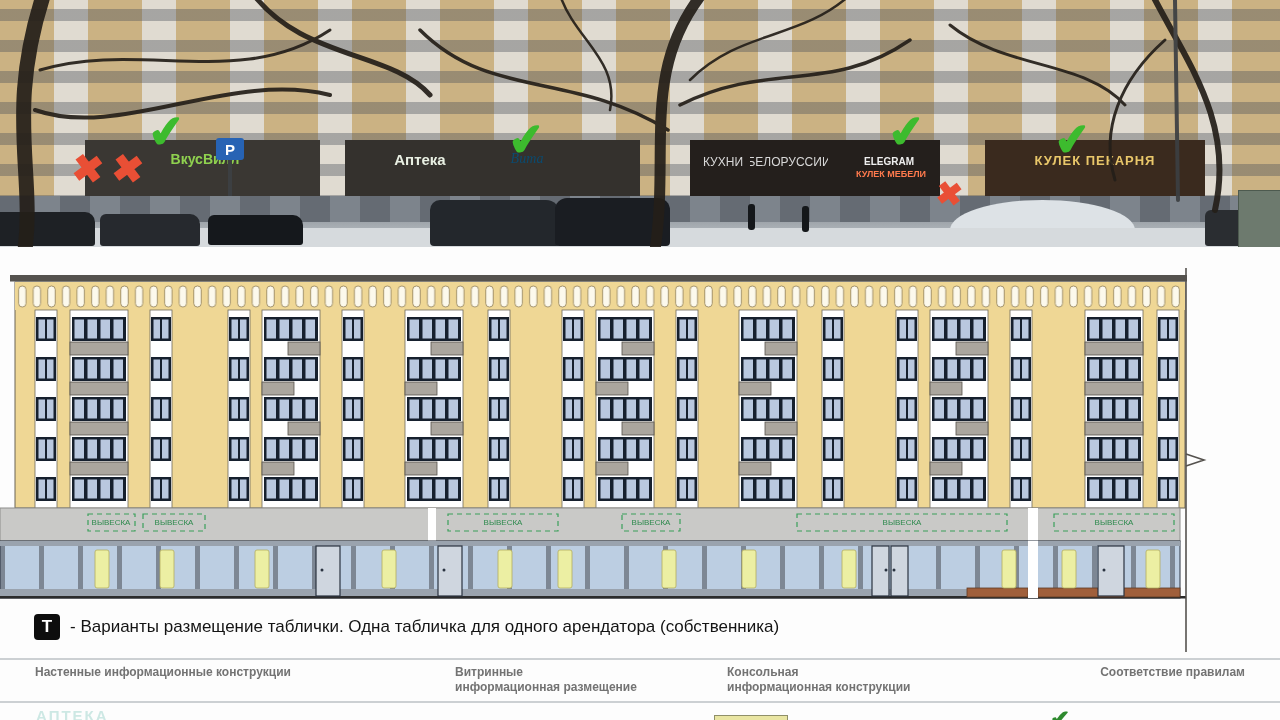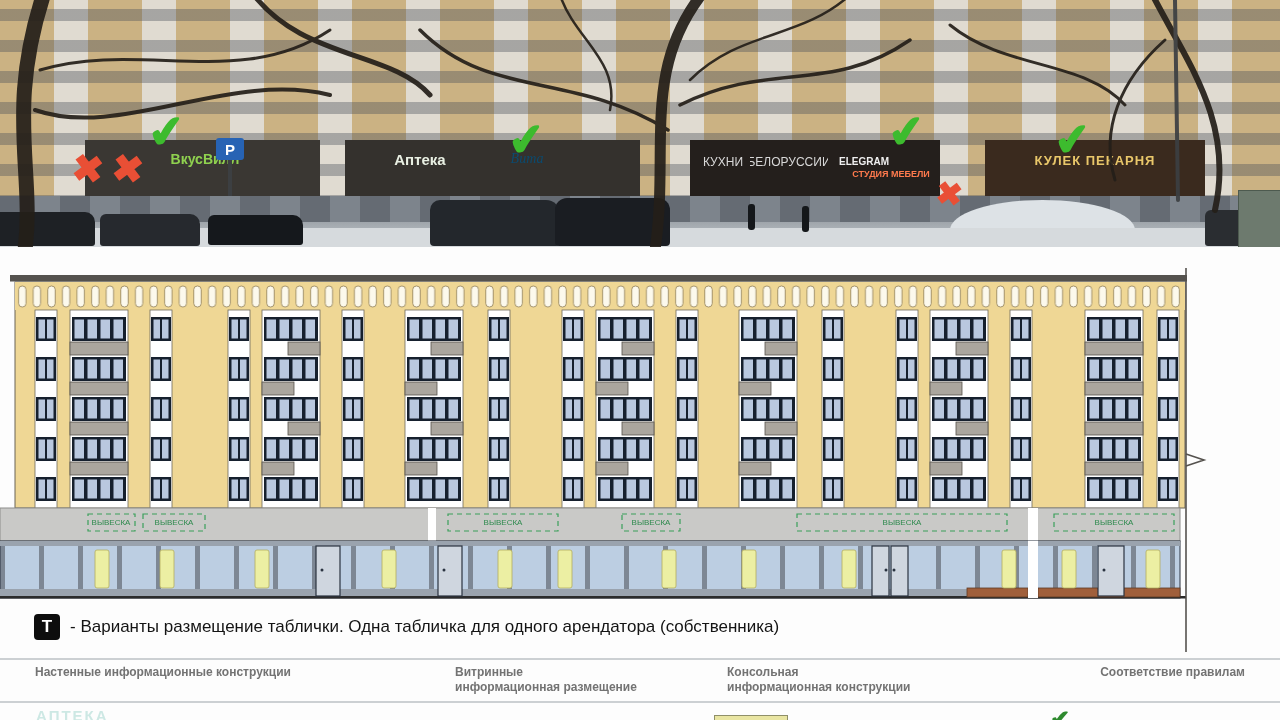--- a/index.html
+++ b/index.html
@@ -47,23 +47,23 @@
   <div class="abs ph-fasciaband" style="left:85px;width:235px;"></div>
   <div class="abs ph-fasciaband" style="left:345px;width:295px;background:#34312d;"></div>
   <div class="abs ph-fasciaband" style="left:690px;width:250px;background:#241f1c;"></div>
   <div class="abs ph-fasciaband" style="left:985px;width:220px;background:#3a2a1e;"></div>
 
   <div class="abs ph-sign" style="left:140px;top:150px;width:130px;height:18px;color:#8fd14f;font-size:14px;font-weight:bold;">ВкусВилл</div>
   <div class="abs ph-sign" style="left:360px;top:150px;width:120px;height:18px;color:#e8efe2;font-size:15px;font-weight:bold;">Аптека</div>
   <div class="abs ph-sign" style="left:482px;top:150px;width:90px;height:18px;color:#0c4a6e;font-size:14px;font-style:italic;font-family:Liberation Serif, serif;">Вита</div>
   <div class="abs ph-sign" style="left:700px;top:156px;width:46px;height:12px;color:#d8d8d8;font-size:12px;">КУХНИ</div>
   <div class="abs ph-sign" style="left:750px;top:156px;width:78px;height:12px;color:#d8d8d8;font-size:12px;">БЕЛОРУССИИ</div>
-  <div class="abs ph-sign" style="left:832px;top:155px;width:64px;height:13px;color:#efefef;font-size:10px;font-weight:bold;">ELEGRAM</div>
+  <div class="abs ph-sign" style="left:857px;top:155px;width:64px;height:13px;color:#efefef;font-size:10px;font-weight:bold;">ELEGRAM</div>
   <div class="abs ph-sign" style="left:690px;top:155px;width:0;height:0;"></div>
-  <div class="abs ph-sign" style="left:845px;top:168px;width:92px;height:12px;color:#ff7a4d;font-size:9px;font-weight:bold;">СТУДИЯ МЕБЕЛИ</div>
+  <div class="abs ph-sign" style="left:845px;top:168px;width:92px;height:12px;color:#ff7a4d;font-size:9px;font-weight:bold;">КУЛЕК МЕБЕЛИ</div>
   <div class="abs ph-sign" style="left:1000px;top:152px;width:190px;height:16px;color:#e9c76a;font-size:13px;font-weight:bold;letter-spacing:1px;">КУЛЕК ПЕКАРНЯ</div>
 
   <div class="abs pole" style="left:228px;top:140px;width:4px;height:107px;"></div>
   <div class="abs ph-sign" style="left:216px;top:138px;width:28px;height:22px;background:#2763b4;border-radius:3px;color:#fff;font-size:15px;font-weight:bold;">Р</div>
 
   <div class="abs ph-shopglass"></div>
   <div class="abs ph-street"></div>
 
   <div class="abs ph-snow" style="left:950px;top:200px;width:185px;height:60px;"></div>
   <div class="abs ph-snow" style="left:0px;top:228px;width:1280px;height:30px;border-radius:0;background:#d6dadd;"></div>

